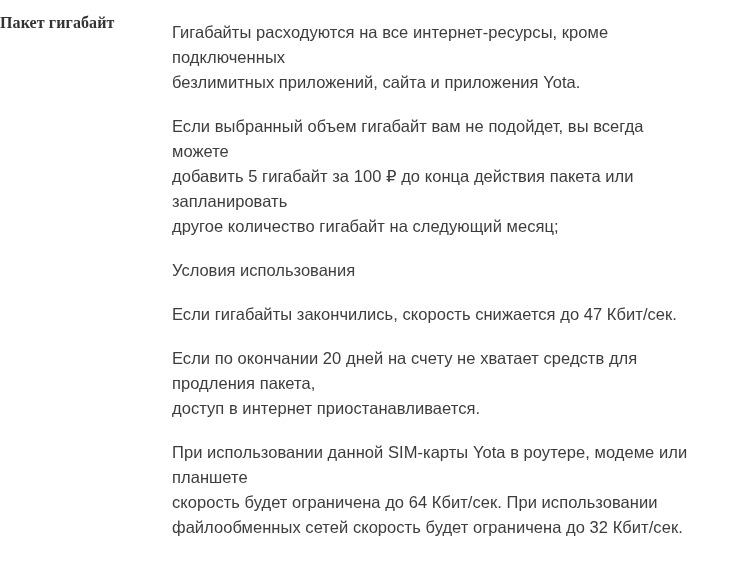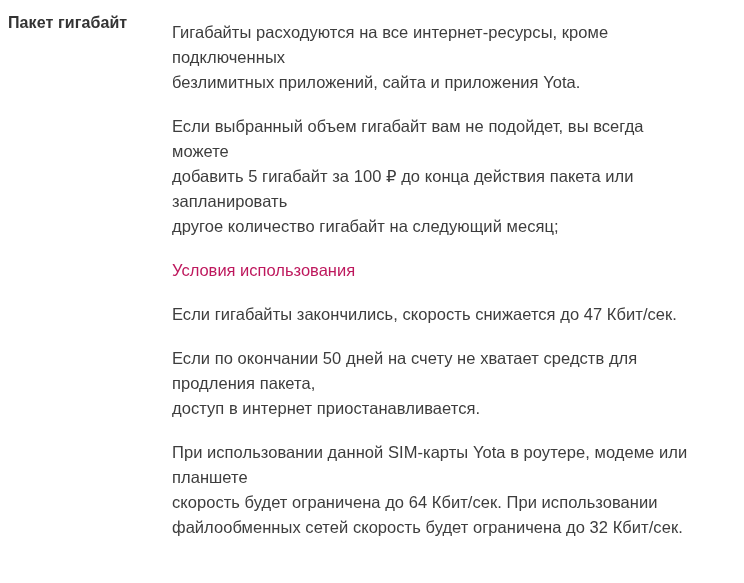--- a/index.html
+++ b/index.html
@@ -14,22 +14,23 @@
     overflow: hidden;
   }
   .section {
     display: flex;
     align-items: flex-start;
     padding-top: 12px;
   }
   .label-col {
     width: 172px;
     box-sizing: border-box;
-    padding-left: 8px;
+    padding-left: 0;
     flex: 0 0 172px;
+    font-family: Liberation Serif, serif;
   }
   .section-label {
     font-size: 16px;
     font-weight: bold;
     color: #333333;
     line-height: 22px;
     letter-spacing: 0.1px;
   }
   .content-col {
     width: 520px;
@@ -39,40 +40,40 @@
     font-size: 16.5px;
     line-height: 25px;
     color: #3d3d3d;
     margin: 8px 0 19px 0;
     white-space: pre-line;
     letter-spacing: 0.05px;
   }
   .subheading {
     font-size: 16.5px;
     line-height: 25px;
-    color: #be185d;
+    color: #404040;
     margin: 16px 0 19px 0;
     white-space: pre-line;
   }
 </style>
 </head>
 <body>
 
 <div class="section">
   <div class="label-col">
     <div class="section-label">Пакет гигабайт</div>
   </div>
   <div class="content-col">
     <p class="paragraph">Гигабайты расходуются на все интернет-ресурсы, кроме подключенных
 безлимитных приложений, сайта и приложения Yota.</p>
     <p class="paragraph">Если выбранный объем гигабайт вам не подойдет, вы всегда можете
 добавить 5 гигабайт за 100 ₽ до конца действия пакета или запланировать
 другое количество гигабайт на следующий месяц;</p>
     <p class="subheading">Условия использования</p>
     <p class="paragraph">Если гигабайты закончились, скорость снижается до 47 Кбит/сек.</p>
-    <p class="paragraph">Если по окончании 50 дней на счету не хватает средств для продления пакета,
+    <p class="paragraph">Если по окончании 20 дней на счету не хватает средств для продления пакета,
 доступ в интернет приостанавливается.</p>
     <p class="paragraph">При использовании данной SIM-карты Yota в роутере, модеме или планшете
 скорость будет ограничена до 64 Кбит/сек. При использовании
 файлообменных сетей скорость будет ограничена до 32 Кбит/сек.</p>
 
   </div>
 </div>
 
 </body></html>

